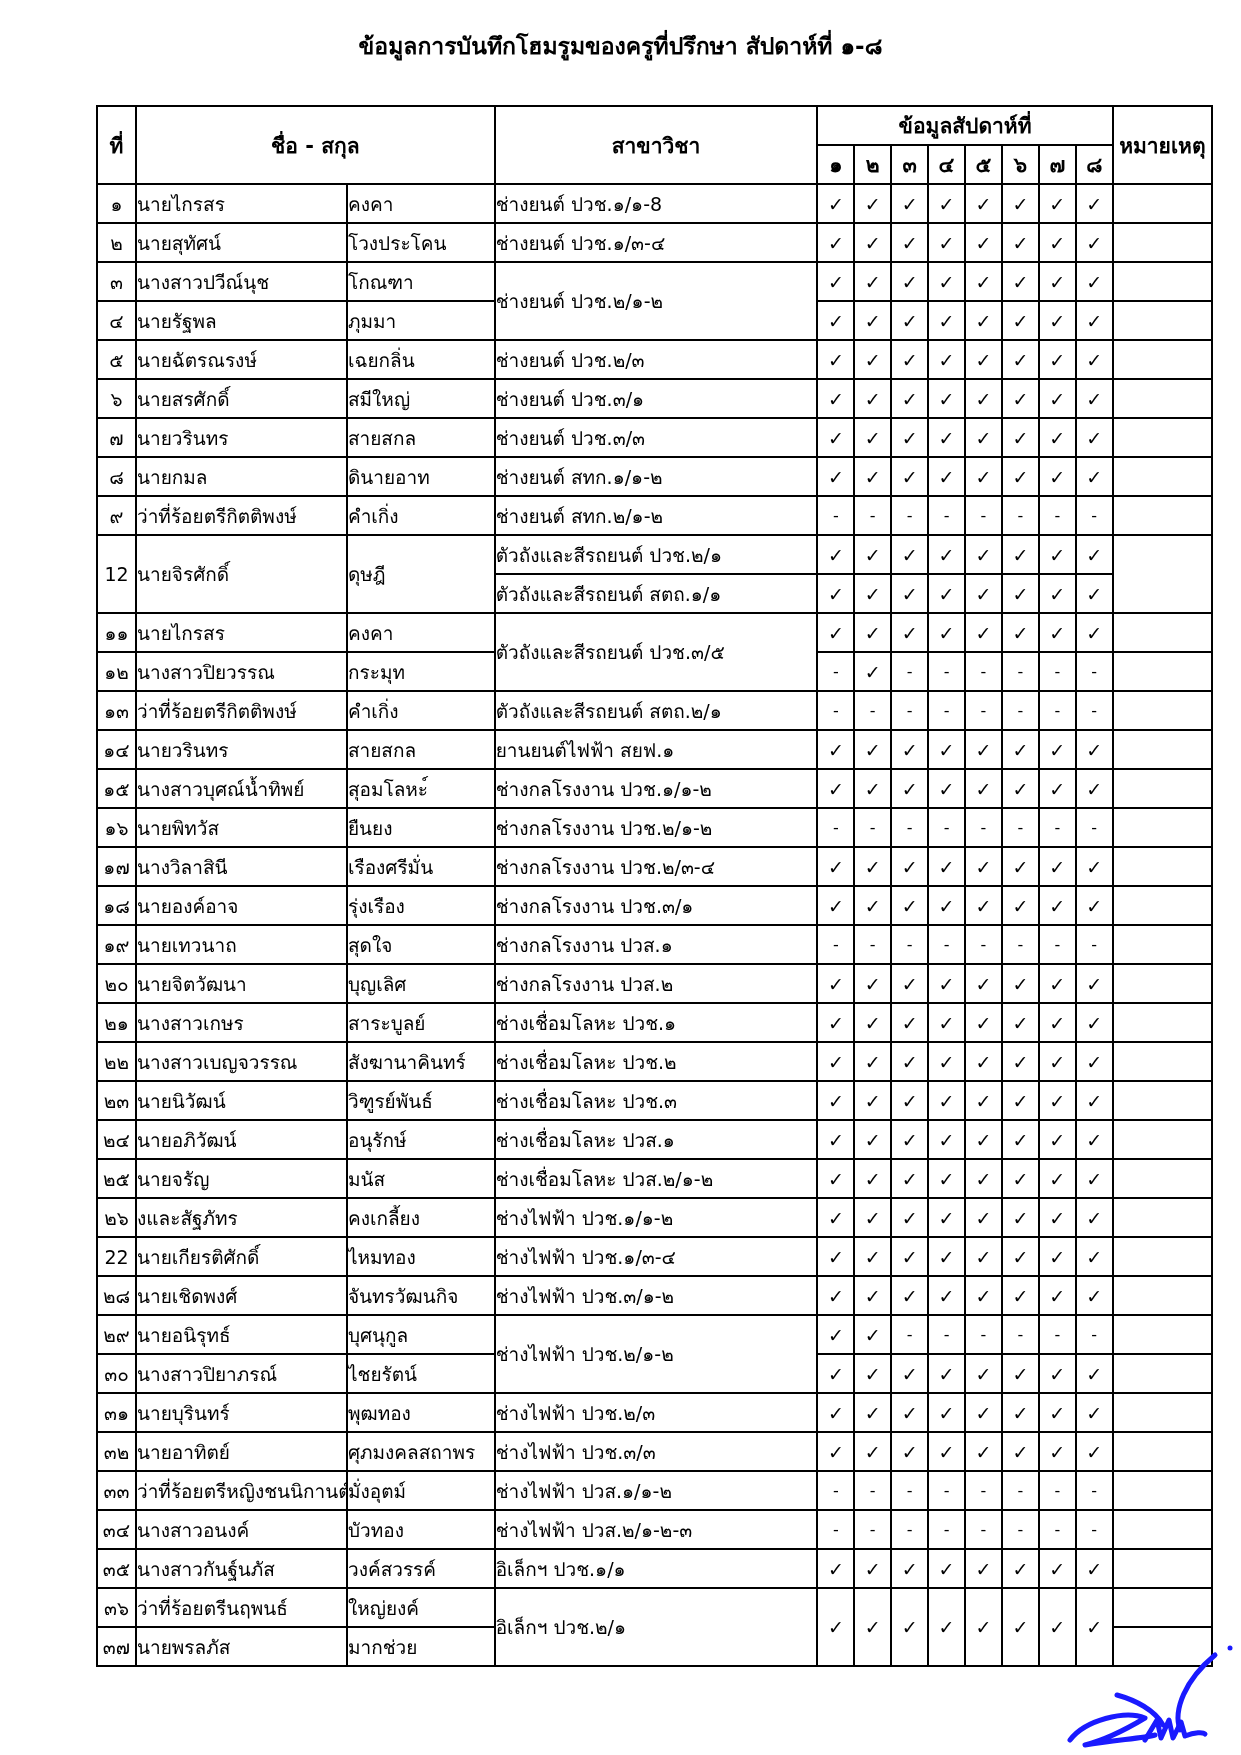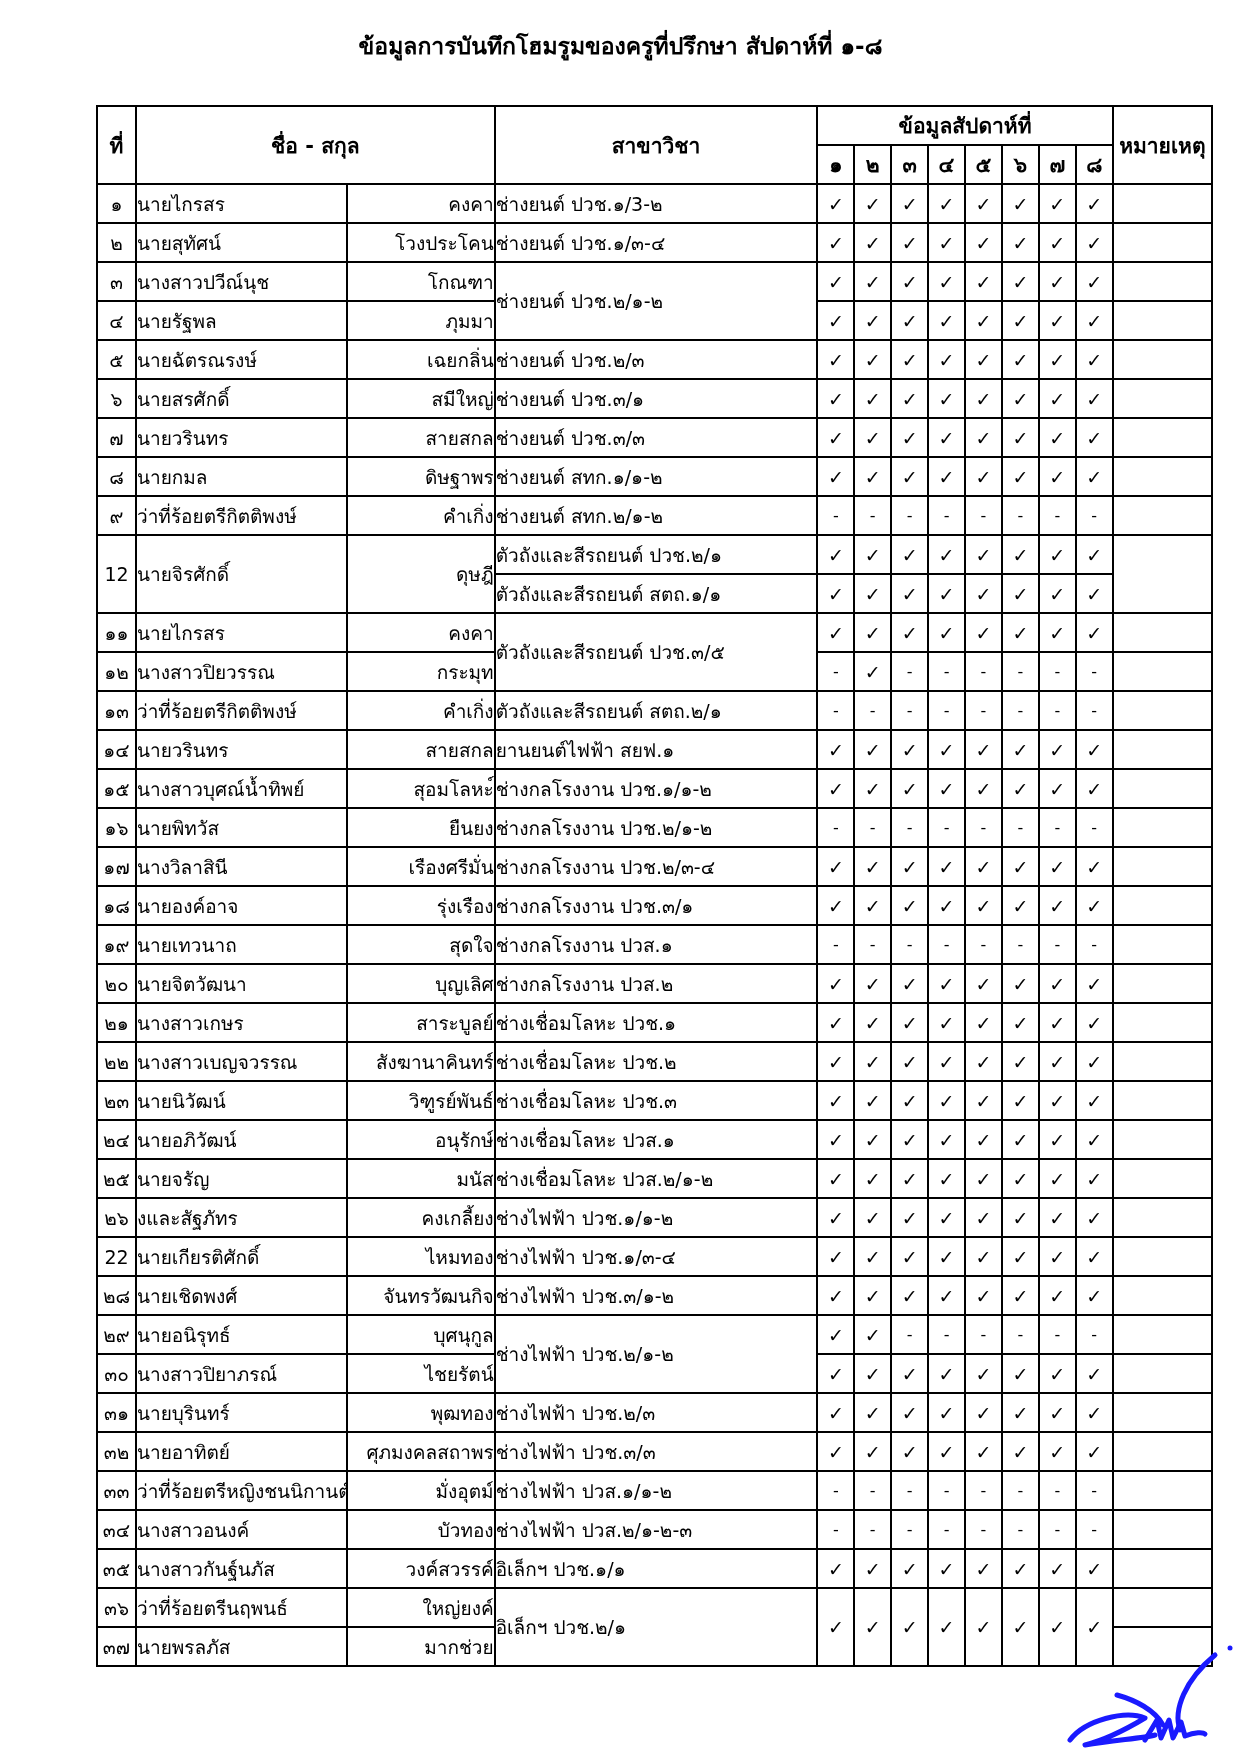--- a/index.html
+++ b/index.html
@@ -9,21 +9,21 @@
            font-size:23px; font-weight:bold; }
   table.sheet { position:absolute; left:96px; top:105px; border-collapse:collapse;
                 table-layout:fixed; width:1117px; }
   table.sheet td, table.sheet th { border:2px solid #000; padding:0; height:37px;
                 font-size:19px; overflow:hidden; white-space:nowrap; }
   table.sheet th { font-weight:bold; font-size:21px; }
   th.hdr-tall { height:72px; }
   th.hdr-wk { height:36px; font-weight:normal; font-size:18px; }
   td.no { text-align:center; font-size:17px; }
   td.fname { border-right:none; padding-left:4px;margin-top:44px; }
-  td.lname { border-left:none; padding-left:4px;text-align:right; }
+  td.lname { border-left:none; padding-left:4px; }
   td.major { padding-left:4px; font-size:18px; }
   td.wk { text-align:center; font-size:18px; }
   td.wk.dash { font-size:16px; }
   td.rem { }
   .sig { position:absolute; left:1065px; top:1640px; width:170px; height:110px; }
 </style>
 </head>
 <body>
 
 <div class="title">ข้อมูลการบันทึกโฮมรูมของครูที่ปรึกษา สัปดาห์ที่ ๑-๘</div>
@@ -61,21 +61,21 @@
         <th class="hdr-wk">๖</th>
         <th class="hdr-wk">๗</th>
         <th class="hdr-wk">๘</th>
       </tr>
   </thead>
   <tbody id="table-body">
       <tr>
         <td class="no">๑</td>
         <td class="fname">นายไกรสร</td>
         <td class="lname">คงคา</td>
-        <td class="major">ช่างยนต์ ปวช.๑/3-๒</td>
+        <td class="major">ช่างยนต์ ปวช.๑/๑-8</td>
         <td class="wk">✓</td>
         <td class="wk">✓</td>
         <td class="wk">✓</td>
         <td class="wk">✓</td>
         <td class="wk">✓</td>
         <td class="wk">✓</td>
         <td class="wk">✓</td>
         <td class="wk">✓</td>
         <td class="rem"></td>
       </tr>
@@ -164,21 +164,21 @@
         <td class="wk">✓</td>
         <td class="wk">✓</td>
         <td class="wk">✓</td>
         <td class="wk">✓</td>
         <td class="wk">✓</td>
         <td class="rem"></td>
       </tr>
       <tr>
         <td class="no">๘</td>
         <td class="fname">นายกมล</td>
-        <td class="lname">ดิษฐาพร</td>
+        <td class="lname">ดินายอาท</td>
         <td class="major">ช่างยนต์ สทก.๑/๑-๒</td>
         <td class="wk">✓</td>
         <td class="wk">✓</td>
         <td class="wk">✓</td>
         <td class="wk">✓</td>
         <td class="wk">✓</td>
         <td class="wk">✓</td>
         <td class="wk">✓</td>
         <td class="wk">✓</td>
         <td class="rem"></td>

